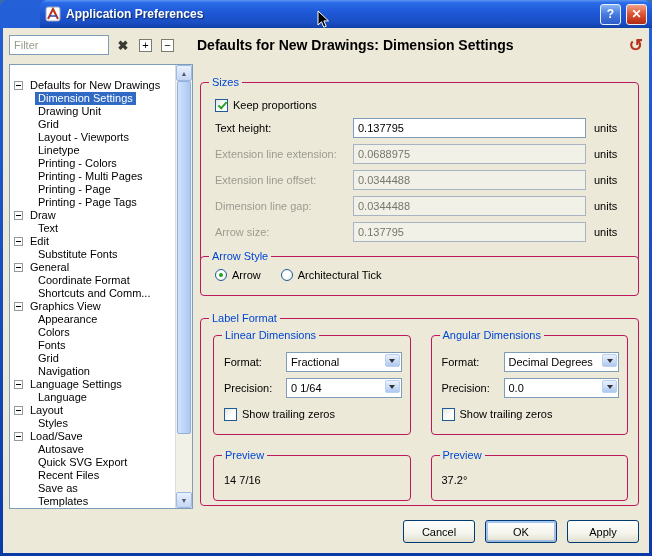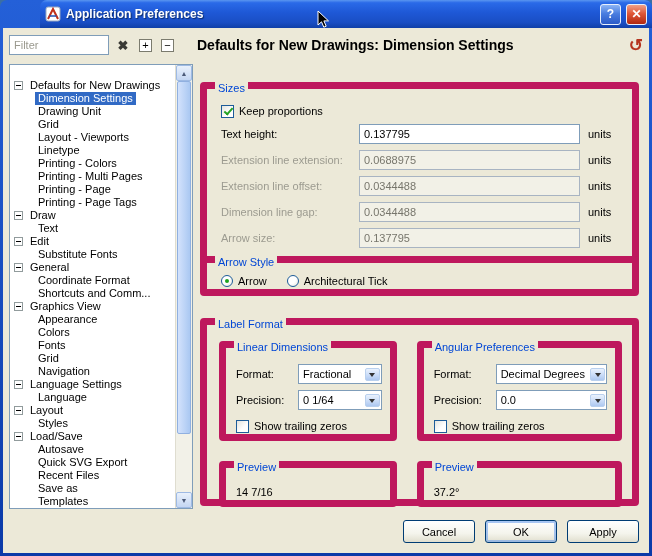--- a/index.html
+++ b/index.html
@@ -55,21 +55,21 @@
   .scrollbar { width:17px; background:#F2F1E8; display:flex; flex-direction:column; flex:none;
     border-left:1px solid #DFDDD0; }
   .sb-btn { height:16px; background:linear-gradient(180deg,#E9F1FC,#C4D6F2); border:1px solid #9EBAE4;
     border-radius:2px; color:#4C5A78; font-size:7px; display:flex; align-items:center; justify-content:center; }
   .sb-track { flex:1; position:relative; }
   .sb-thumb { position:absolute; top:0; left:1px; right:1px; height:86%;
     background:linear-gradient(90deg,#D3E2FC,#AAC8F2); border:1px solid #90B0E0; border-radius:2px; }
 
   
   .panel { position:absolute; left:197px; top:30px; right:8px; bottom:44px; }
-  .gbox { border:7px solid #be185d; border-radius:4px; position:relative; background:#ECE9D8; }
+  .gbox { border:1px solid #be185d; border-radius:4px; position:relative; background:#ECE9D8; }
   .gcap { position:absolute; top:-7px; left:8px; background:#ECE9D8; padding:0 3px; font-size:11px;
     color:#0046D5; white-space:nowrap; }
   .g-sizes { position:absolute; left:0; right:2px; top:24px; height:186px; }
   .g-arrow { position:absolute; left:0; right:2px; top:198px; height:40px; }
   .g-label { position:absolute; left:0; right:2px; top:260px; height:188px; }
 
   .g-sizes .inner { padding:12px 10px 0 14px; }
   .check-item { display:flex; align-items:center; gap:5px; font-size:11px; height:20px; }
   .checkbox { position:relative; width:13px; height:13px; border:1px solid #1D5C99;
     background:linear-gradient(135deg,#E4E4DE,#FFFFFF 60%); flex:none; }
@@ -90,21 +90,21 @@
     background:radial-gradient(circle at 35% 35%, #fff 45%, #E2E2D6); flex:none; }
   .radio.on::after { content:''; position:absolute; left:3px; top:3px; width:4px; height:4px;
     border-radius:50%; background:#1EA41E; }
 
   .lf-grid { padding:16px 10px 0 12px; display:grid; grid-template-columns:1fr 1fr;
     column-gap:14px; row-gap:14px;gap:20px; }
   .sub { height:100px; }
   .sub .inner { padding:16px 8px 0 10px; }
   .combo-row { display:flex; align-items:center; margin-bottom:6px; }
   .clabel { width:62px; font-size:11px; flex:none; }
-  .combo { display:flex; align-items:center; background:#fff; border:1px solid #7F9DB9;
+  .combo { display:flex; align-items:flex-start; background:#fff; border:1px solid #7F9DB9;
     height:20px; flex:1; min-width:0; }
   .combo-text { flex:1; font-size:11px; padding:3px 4px; white-space:nowrap; overflow:hidden; }
   .combo-btn { width:15px; margin:1px; border:1px solid #B9D0EE; border-radius:2px;
     background:linear-gradient(180deg,#EAF2FD,#CADCF8 55%,#ADC8F0);
     display:flex; align-items:center; justify-content:center; flex:none; }
   .combo-btn::after { content:''; border:3px solid transparent; border-top:4px solid #333;
     margin-top:4px; }
   .sub .check-item { margin-top:2px; }
   .preview { height:46px; }
   .preview .pval { padding:18px 8px 0 10px; font-size:11px; color:#000; }
@@ -353,21 +353,21 @@
                 </div>
               </div>
               <label class="check-item">
                 <span class="checkbox"></span>
                 <span>Show trailing zeros</span>
               </label>
             </div>
           </div>
 
           <div class="gbox sub">
-            <span class="gcap">Angular Preferences</span>
+            <span class="gcap">Angular Dimensions</span>
             <div class="inner">
               <div class="combo-row">
                 <span class="clabel">Format:</span>
                 <div class="combo">
                   <span class="combo-text">Decimal Degrees</span>
                   <span class="combo-btn"></span>
                 </div>
               </div>
               <div class="combo-row">
                 <span class="clabel">Precision:</span>

